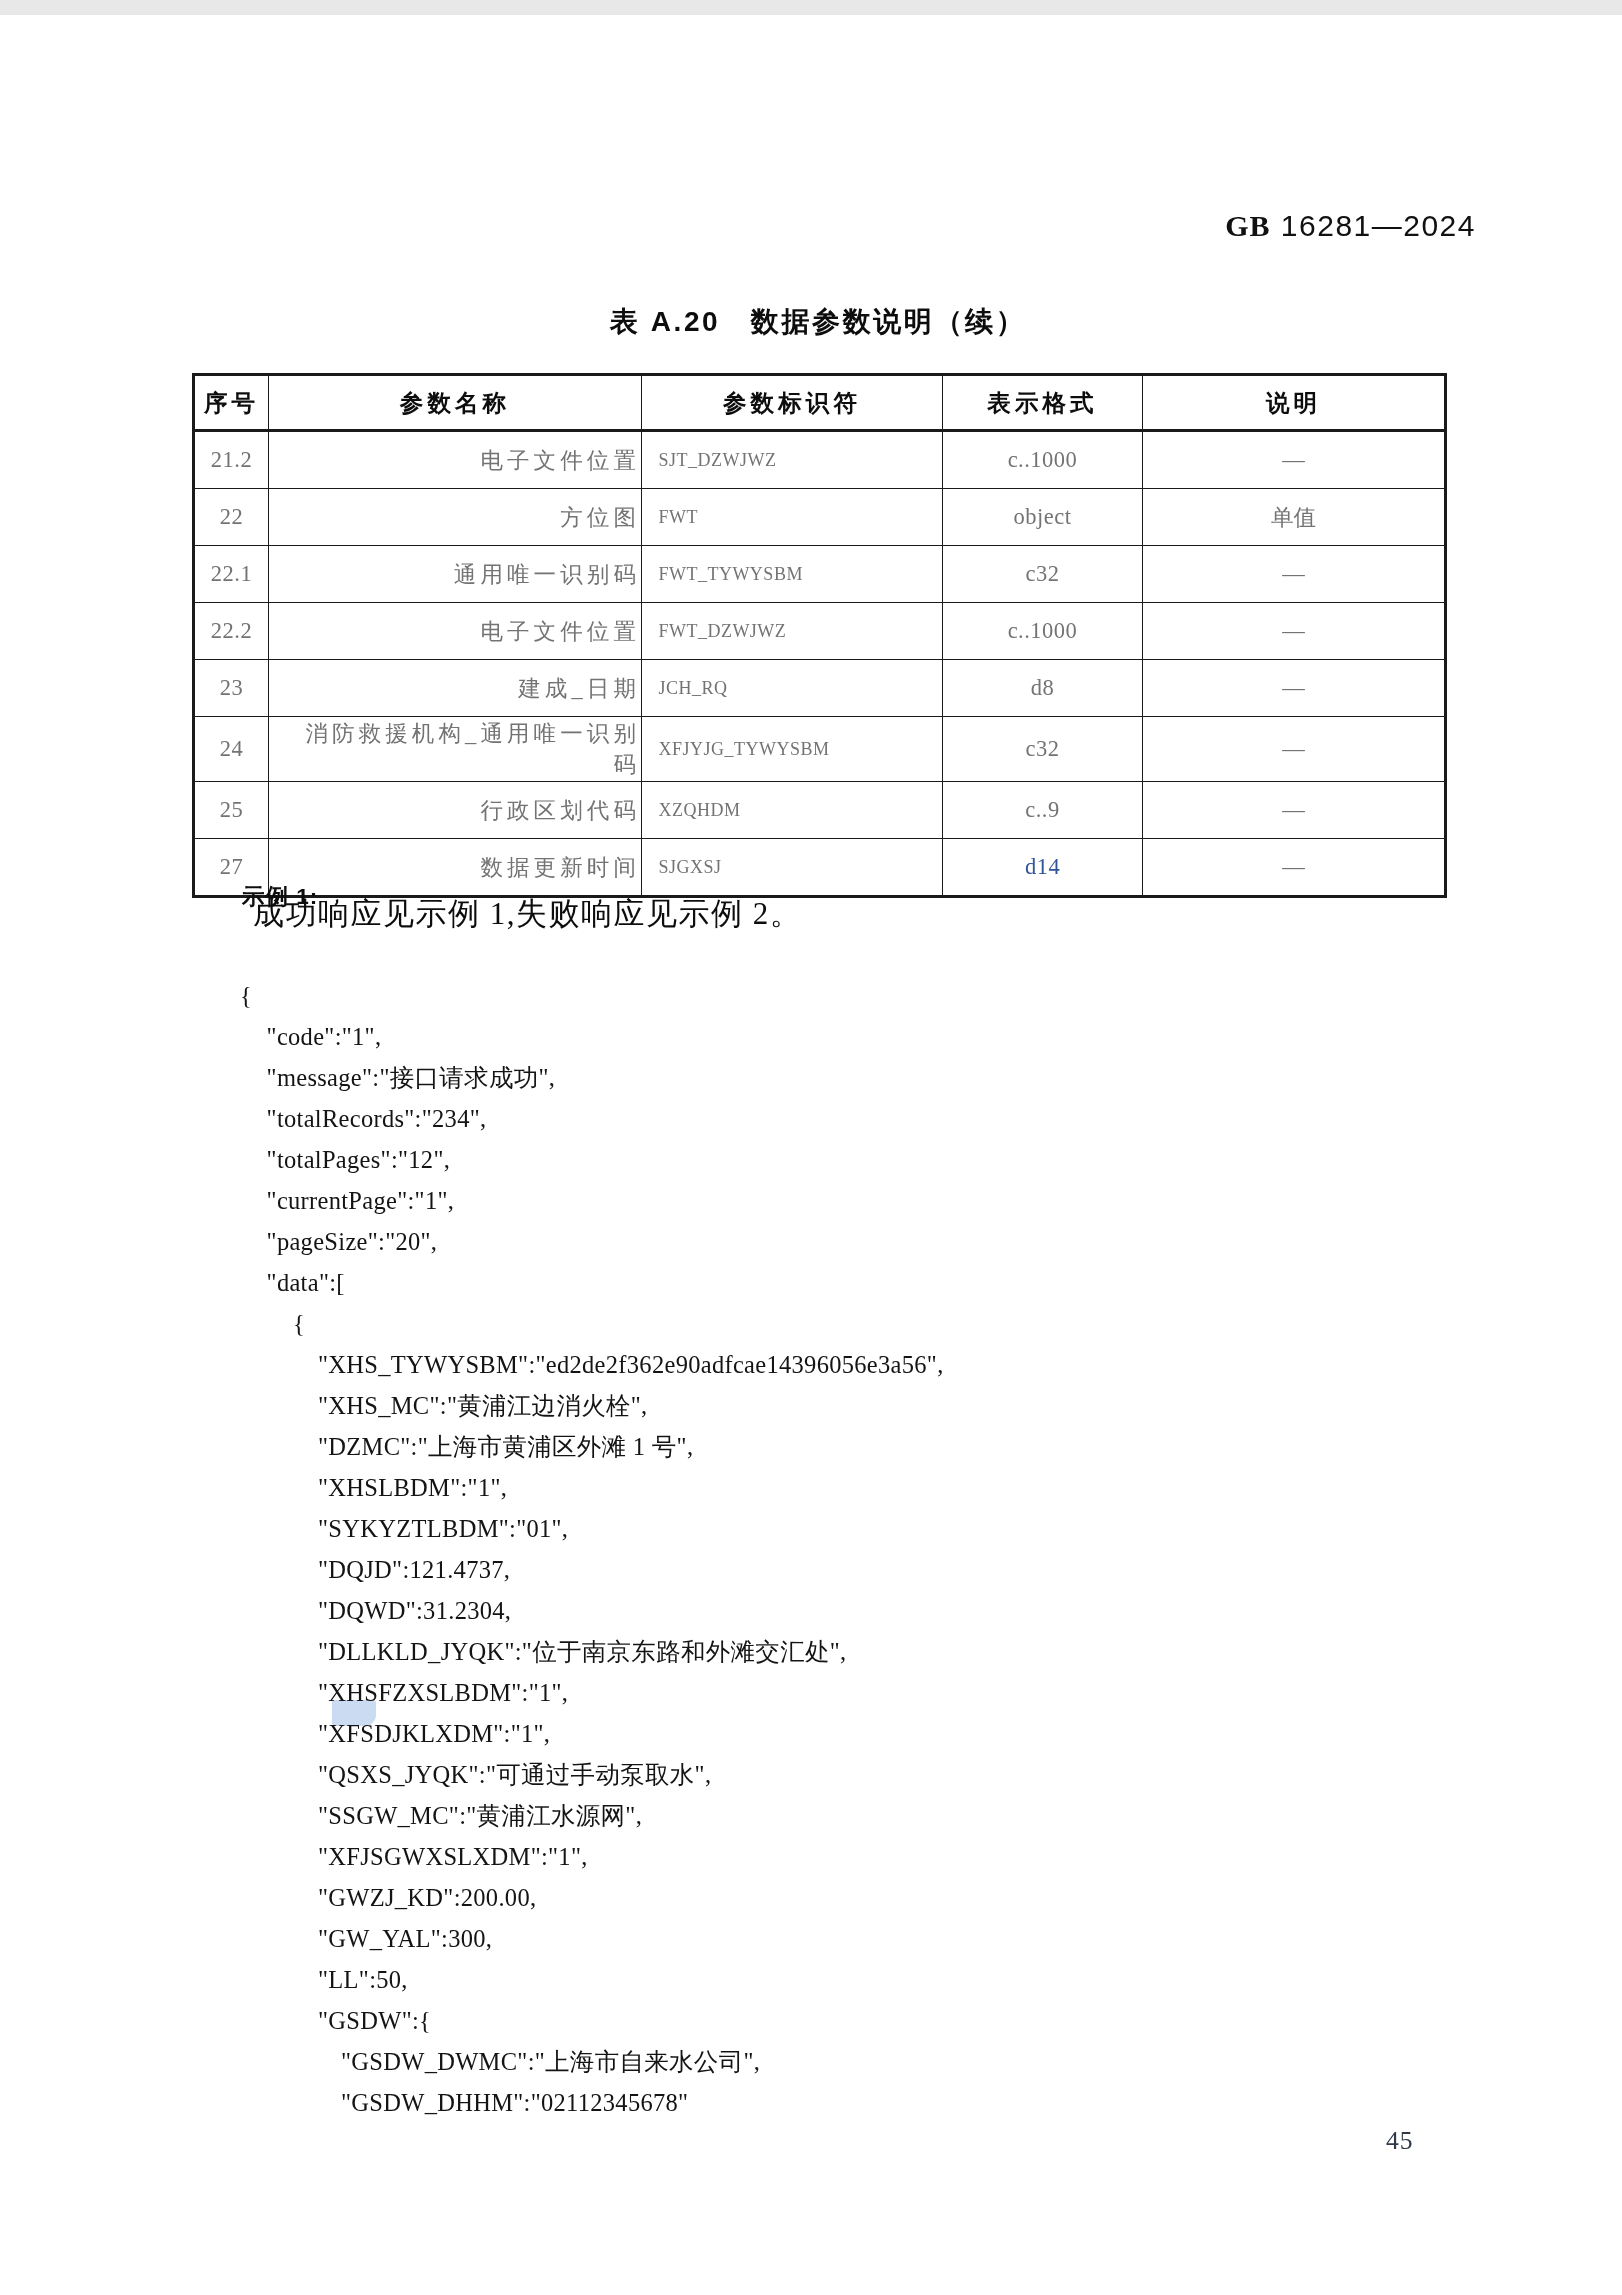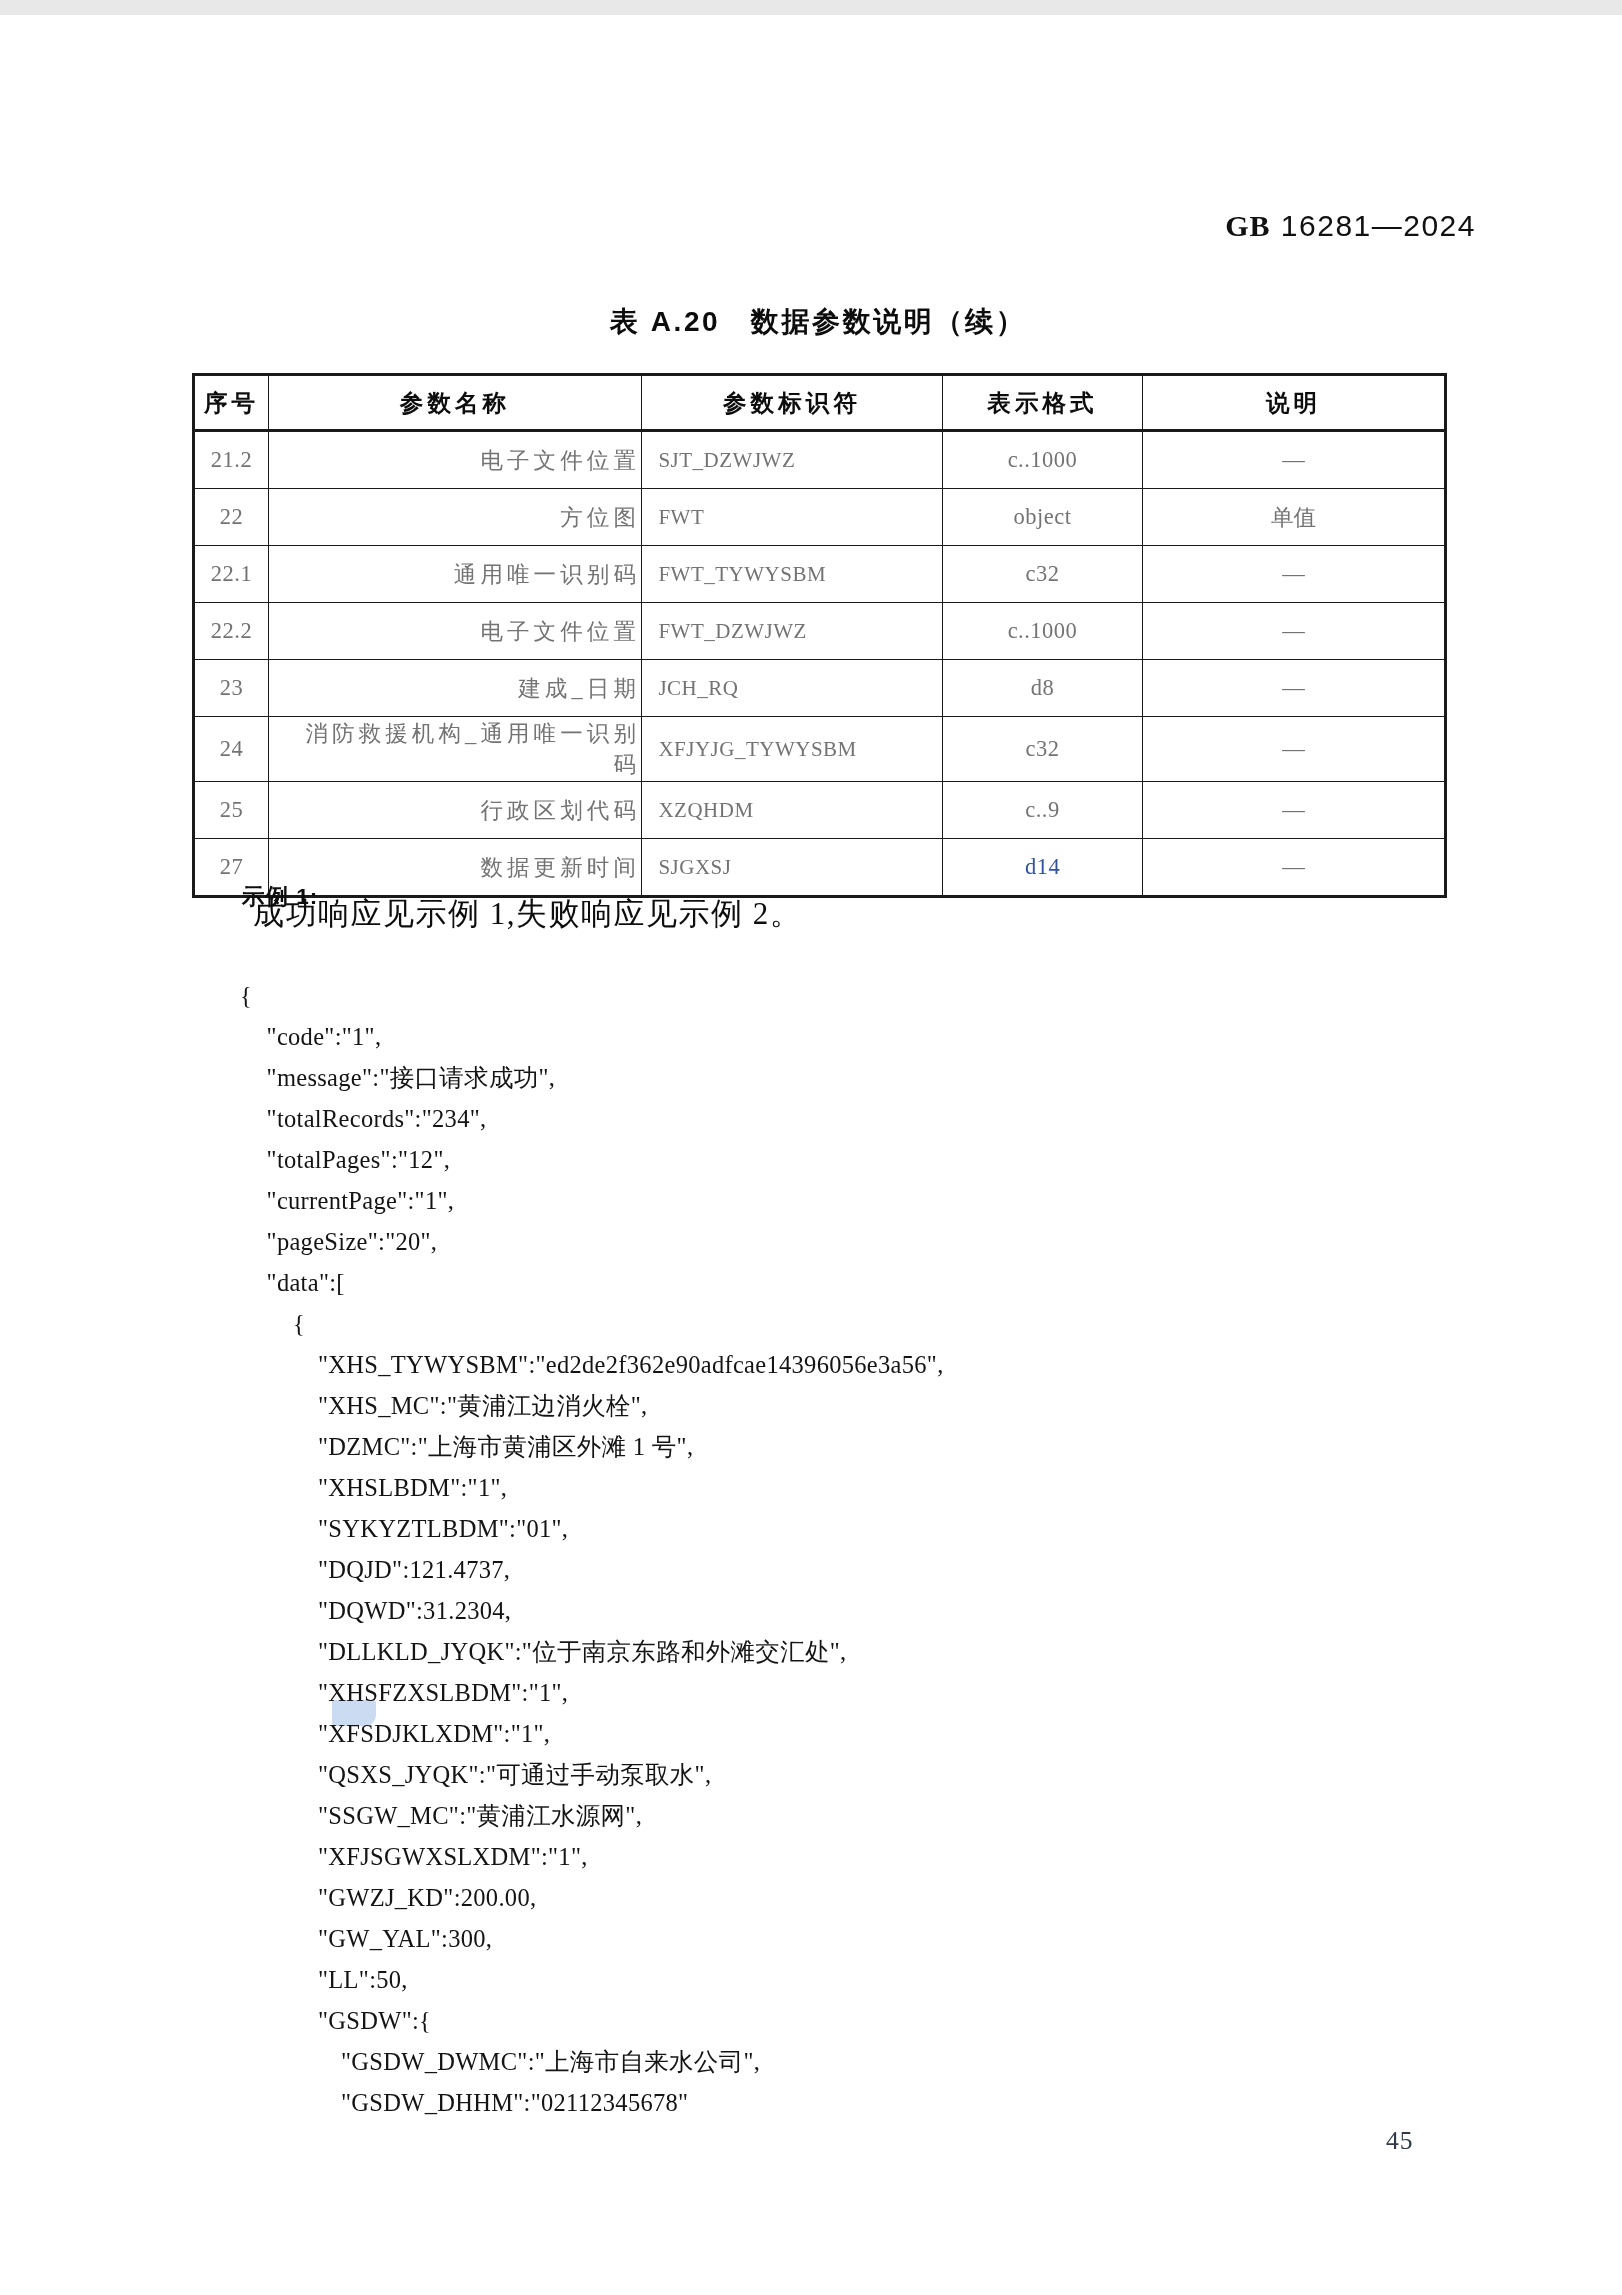--- a/index.html
+++ b/index.html
@@ -45,21 +45,21 @@
     height:51px;text-align:center;vertical-align:middle;
     border:1.5px solid #1a1a1a;border-bottom:3.6px solid #1a1a1a;
     color:#0d0d0d;
   }
   .param-table td{
     font-size:22.5px;height:54px;vertical-align:middle;
     border:1.5px solid #1a1a1a;color:#737373;
   }
   td.col-no{text-align:center;letter-spacing:0.5px;}
   td.col-name{text-align:right;padding-left:11px;letter-spacing:4.1px;white-space:pre-wrap;}
-  td.col-id{text-align:left;padding-left:16.4px;font-size:21px;letter-spacing:0.5px;}
+  td.col-id{text-align:left;padding-left:16.4px;font-size:18px;letter-spacing:0.5px;}
   td.col-format{text-align:center;letter-spacing:0.5px;}
   td.col-desc{text-align:center;}
   
   .paragraph{
     position:absolute;left:253px;top:878px;
     font-size:31px;letter-spacing:1.5px;color:#0d0d0d;white-space:nowrap;
   }
   .example-label{
     position:absolute;left:242px;top:866px;
     font-family:"Liberation Sans","DejaVu Sans",sans-serif;

